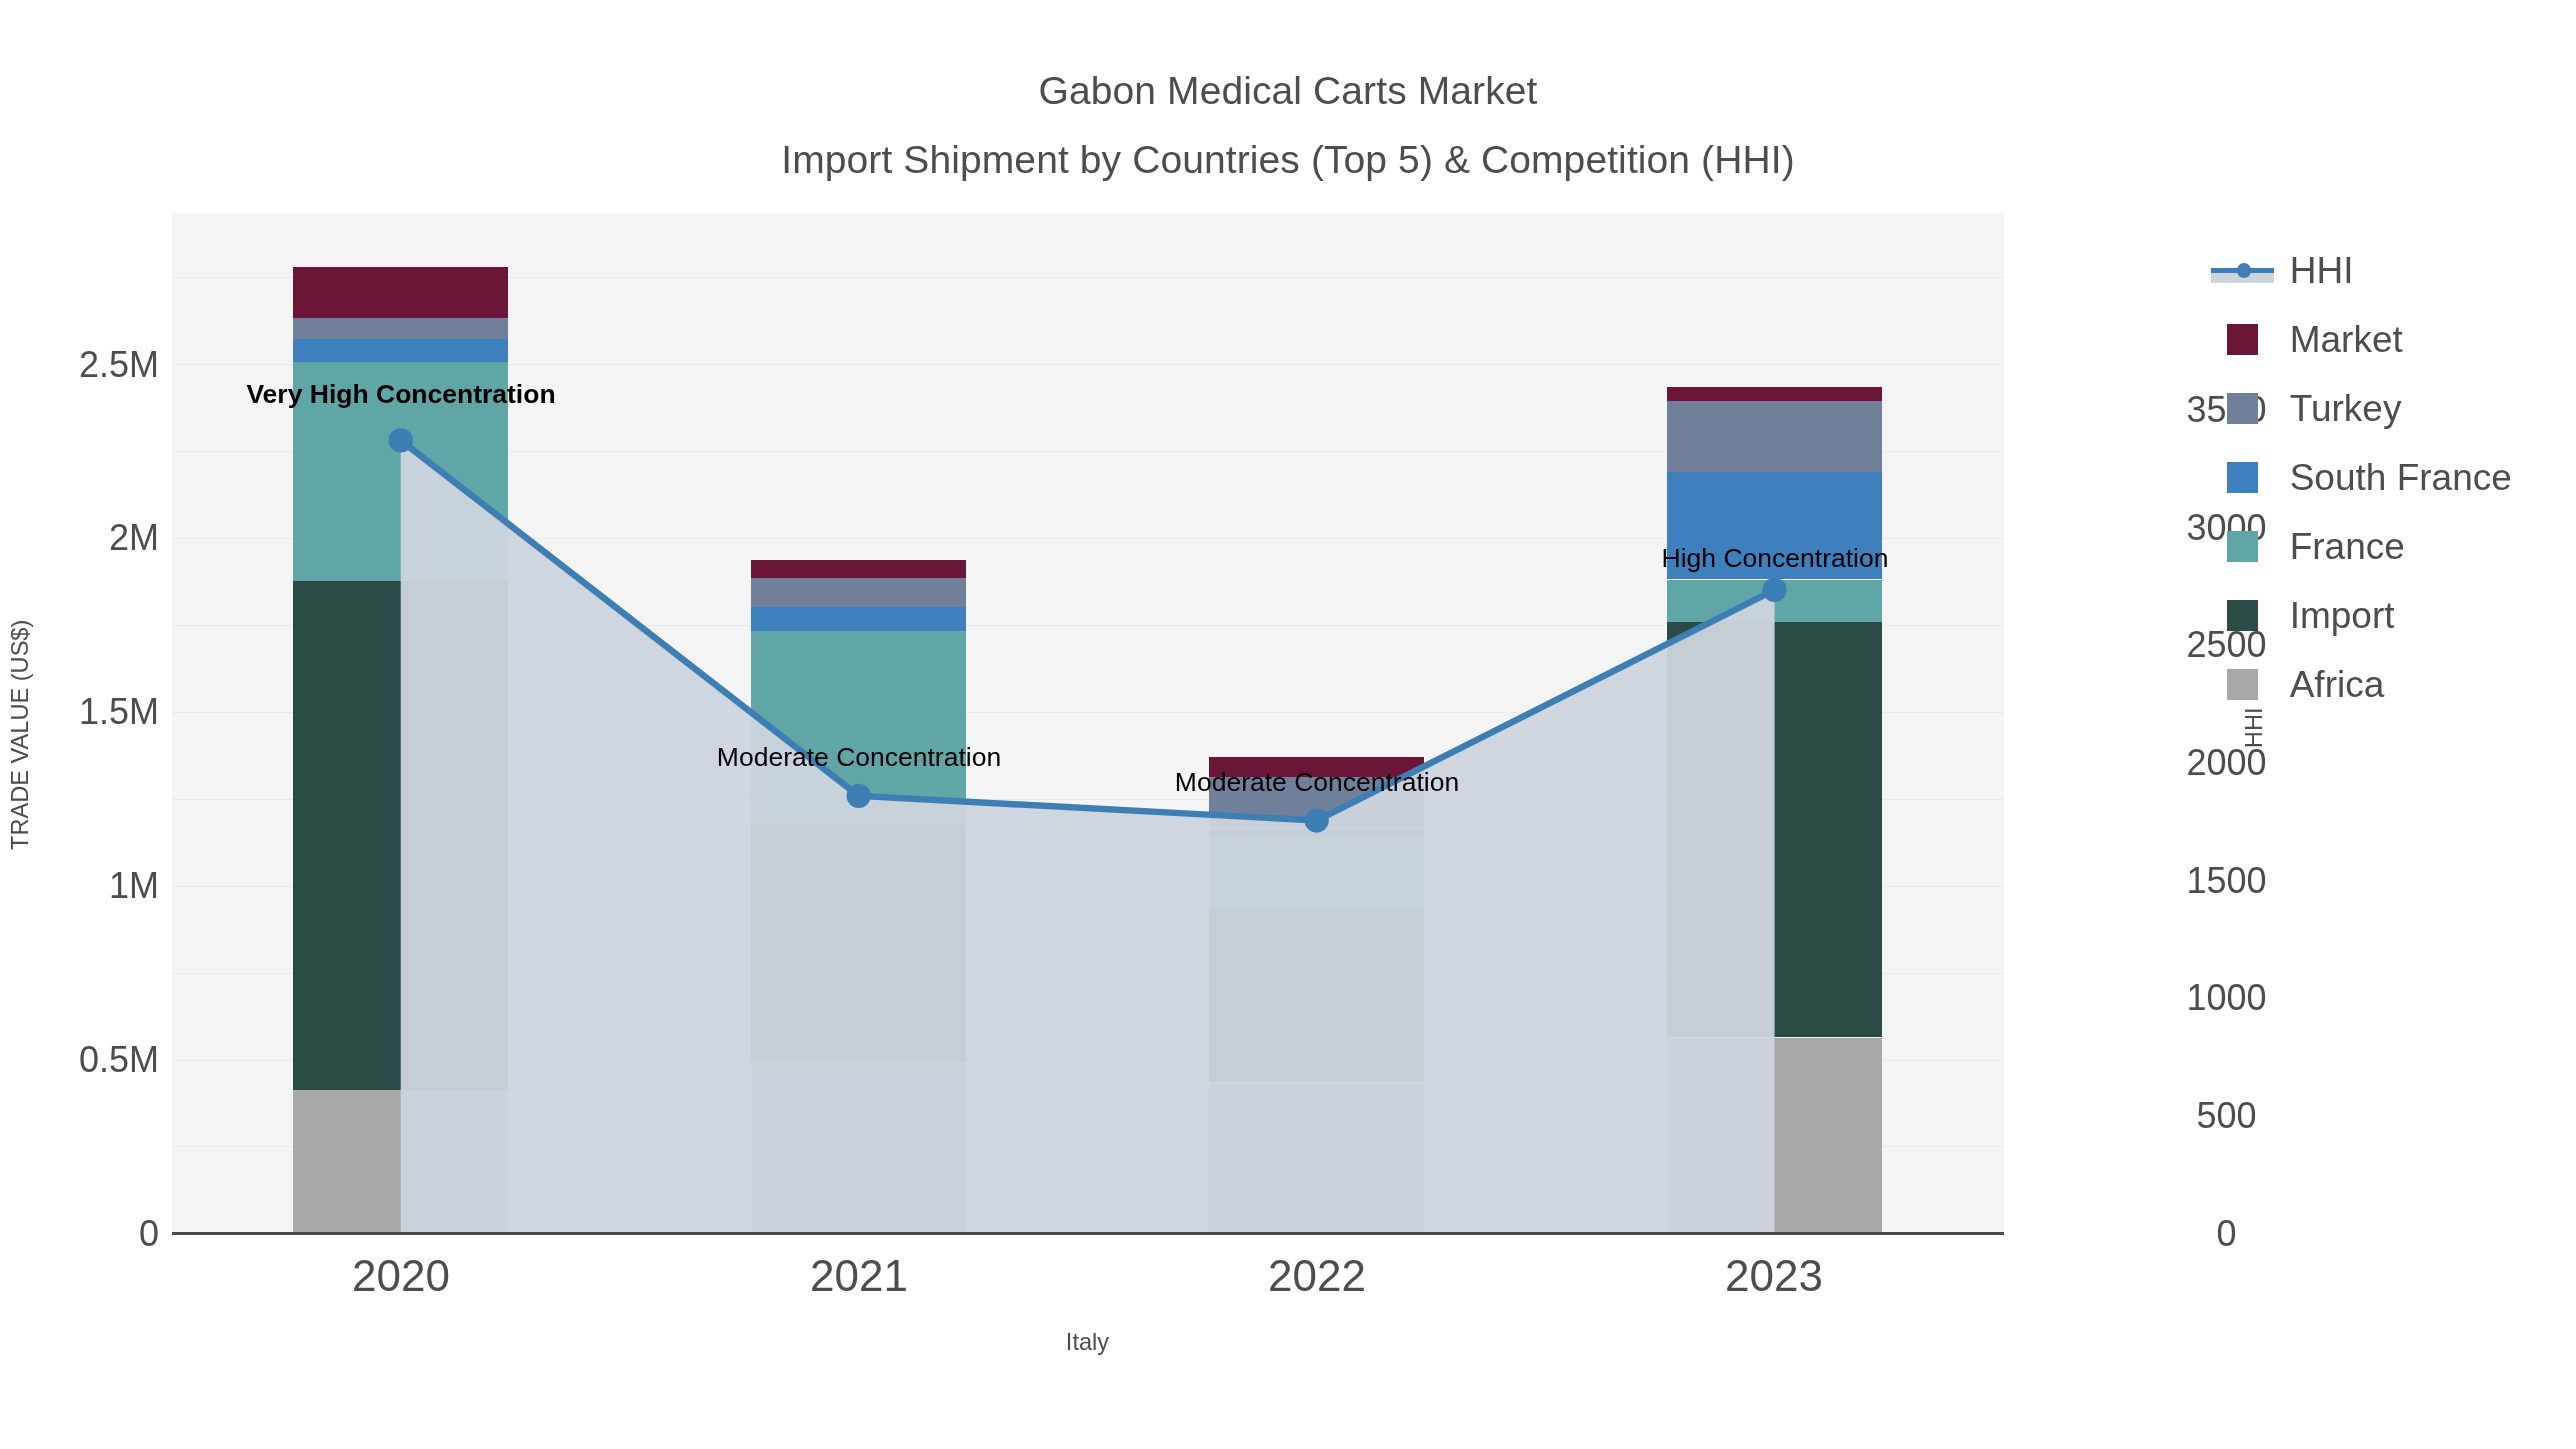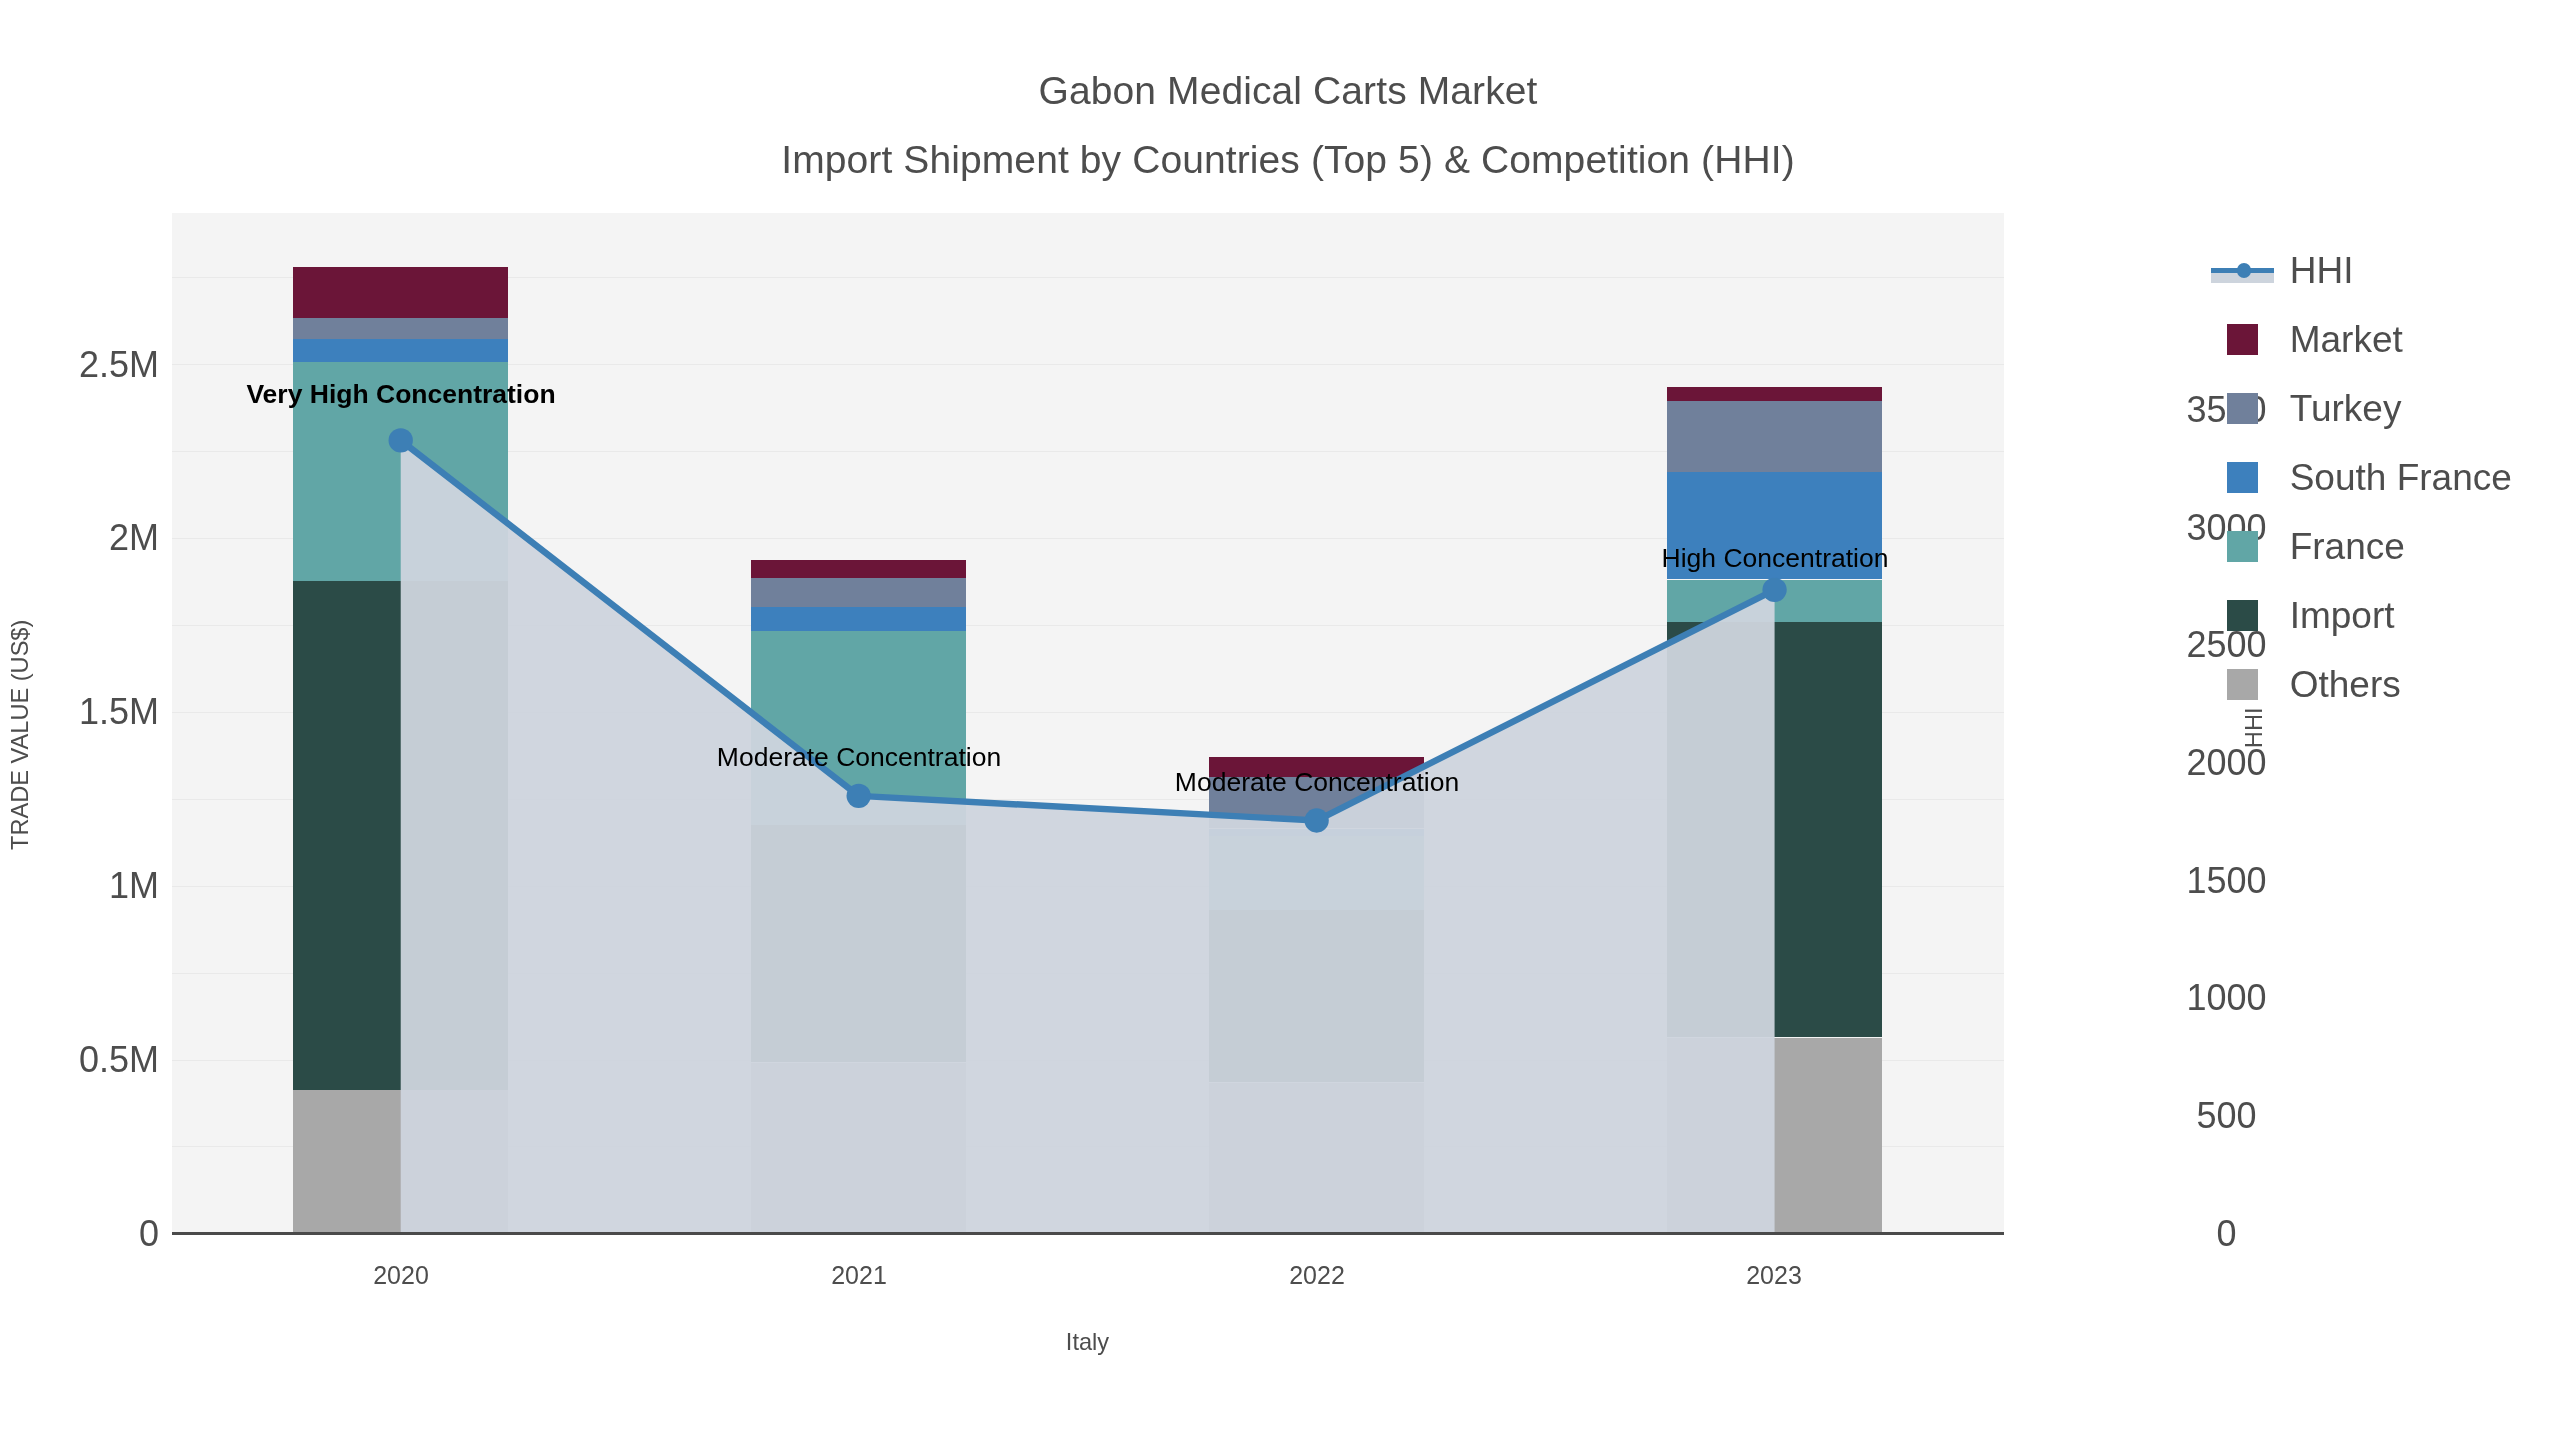--- a/index.html
+++ b/index.html
@@ -45,21 +45,21 @@
   }
   .ylabel-right{
     position:absolute;left:2147px;top:716px;width:215px;text-align:center;
     color:#4d4d4d;font-size:23.6px;line-height:23.6px;
     transform:rotate(-90deg);transform-origin:center center;white-space:nowrap;
   }
 
   
   .xtick{
     position:absolute;top:1254px;width:286px;text-align:center;
-    color:#4d4d4d;font-size:25px;line-height:43px;
+    color:#4d4d4d;font-size:44px;line-height:43px;
   }
   .xlabel{
     position:absolute;left:887px;top:1331px;width:401px;text-align:center;
     color:#4d4d4d;font-size:23.6px;line-height:23.6px;
   }
 
   
   .bar-seg{position:absolute;}
   .annot{
     position:absolute;color:#000000;font-size:26.5px;line-height:29px;
@@ -225,18 +225,18 @@
       <div class="legend-row">
         <span class="legend-swatch" style="background: rgb(97, 166, 166);"></span>
         <span class="legend-label">France</span>
       </div>
       <div class="legend-row">
         <span class="legend-swatch" style="background: rgb(43, 75, 71);"></span>
         <span class="legend-label">Import</span>
       </div>
       <div class="legend-row">
         <span class="legend-swatch" style="background: rgb(168, 168, 168);"></span>
-        <span class="legend-label">Others</span>
+        <span class="legend-label">Africa</span>
       </div>
     </div>
 
 </div>
 
 
 </body></html>

